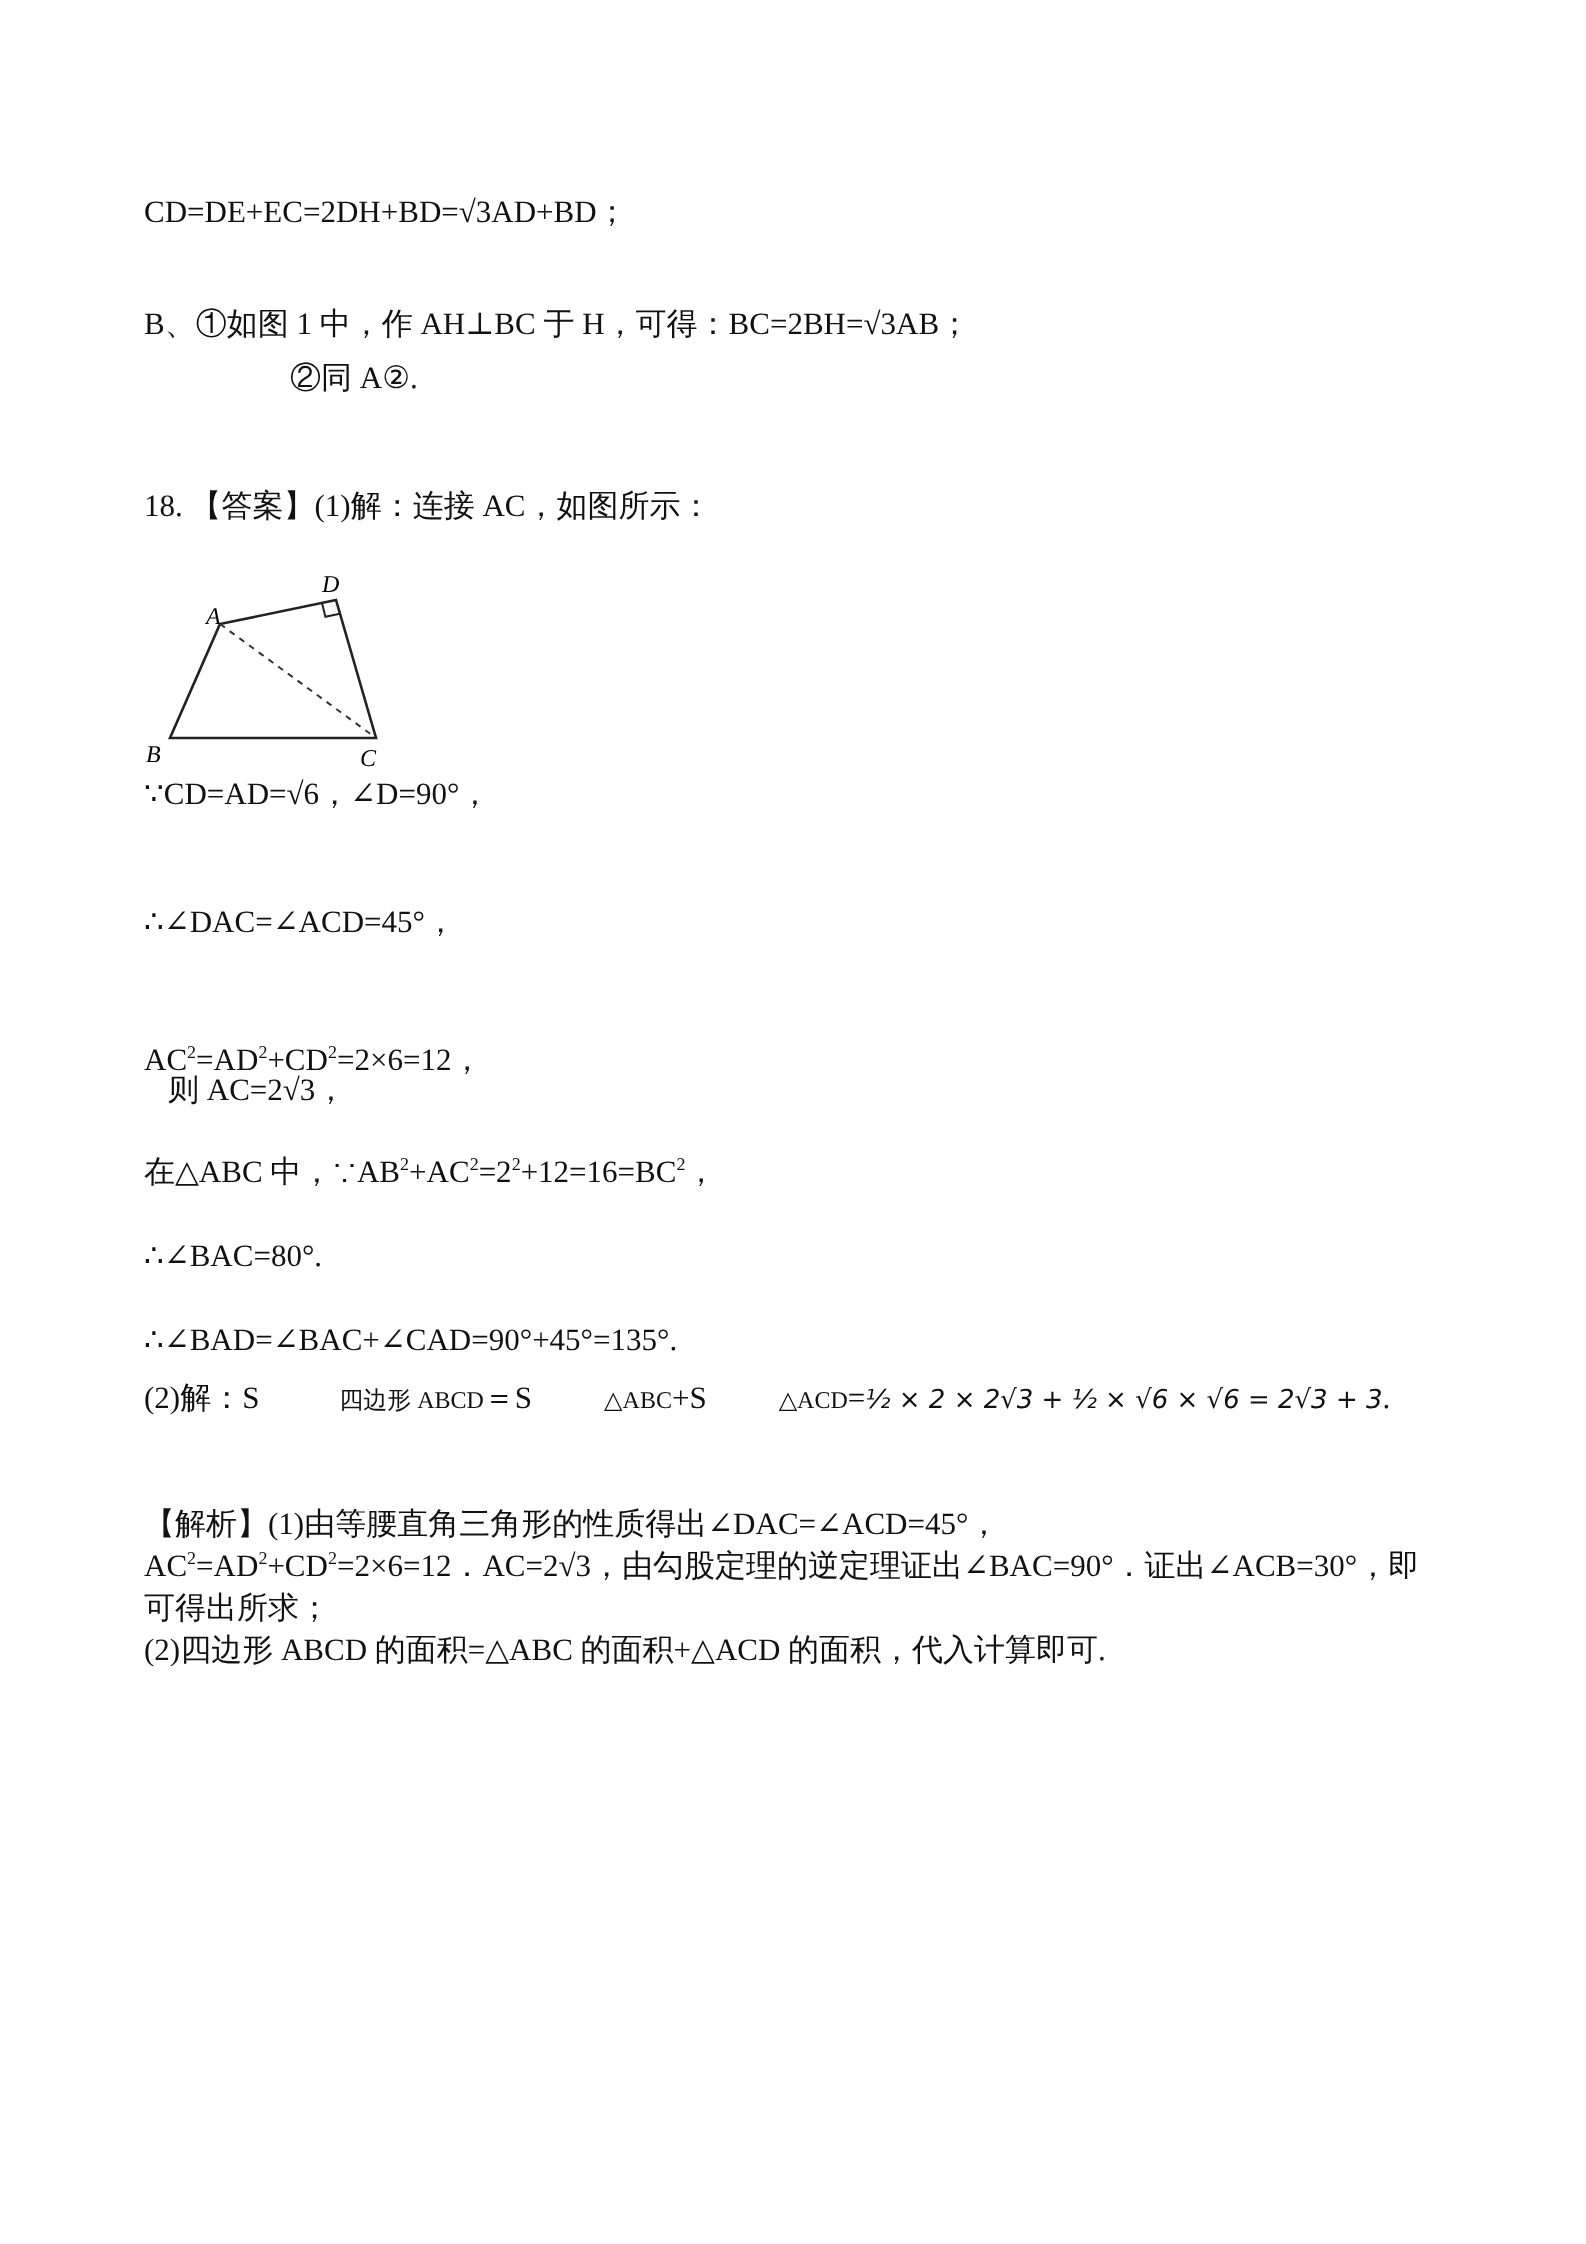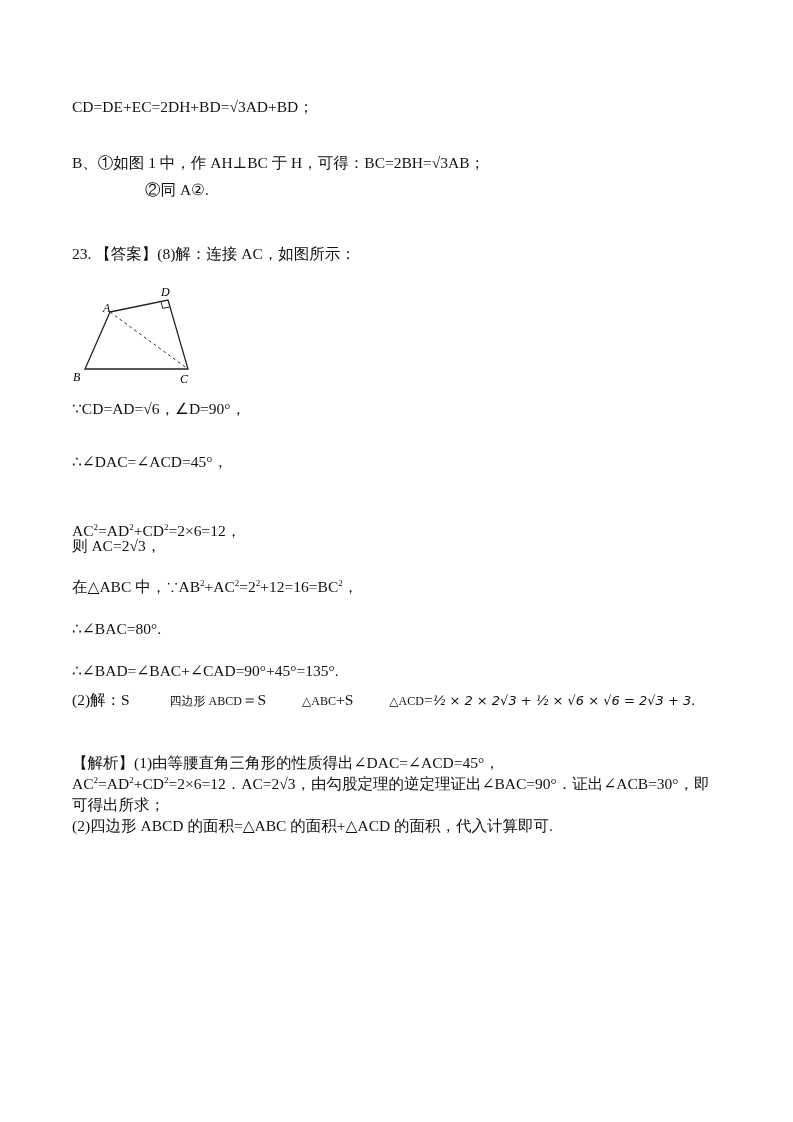--- a/index.html
+++ b/index.html
@@ -13,38 +13,38 @@
   .diagram { position:absolute; left:66px; top:280px; width:140px; height:110px; }
   .analysis { position:absolute; left:72px; top:722px; width:660px; font-size:15.5px; line-height:21px;margin-top:30px; }
 </style>
 </head>
 <body>
 
 <div class="line" style="top:97px;"><span>CD=DE+EC=2DH+BD=√3AD+BD；</span></div>
 <div class="line" style="top:153px;"><span>B、①如图 1 中，作 AH⊥BC 于 H，可得：BC=2BH=√3AB；</span></div>
 <div class="line ind" style="top:180px;margin-left:48px;"><span>②同 A②.</span></div>
 
-<div class="line" style="top:244px;"><span>23. 【答案】(8)解：连接 AC，如图所示：</span></div>
+<div class="line" style="top:244px;"><span>18. 【答案】(1)解：连接 AC，如图所示：</span></div>
 
 <div class="diagram">
   <svg width="140" height="110" viewBox="66 280 140 110">
     <polygon points="110,312 168,300 188,369 85,369" fill="none" stroke="#222" stroke-width="1.3"></polygon>
     <line x1="110" y1="312" x2="188" y2="369" stroke="#333" stroke-width="1" stroke-dasharray="3,3"></line>
     <polyline points="161,301.5 162.7,308.4 169.9,306.9" fill="none" stroke="#222" stroke-width="1"></polyline>
     <text x="103" y="312" font-family="Liberation Serif,serif" font-style="italic" font-size="12">A</text>
     <text x="161" y="296" font-family="Liberation Serif,serif" font-style="italic" font-size="12">D</text>
     <text x="73" y="381" font-family="Liberation Serif,serif" font-style="italic" font-size="12">B</text>
     <text x="180" y="383" font-family="Liberation Serif,serif" font-style="italic" font-size="12">C</text>
   </svg>
 </div>
 
-<div class="line" style="top:399px;font-family:Liberation Serif, serif;"><span>∵CD=AD=√6，∠D=90°，</span></div>
+<div class="line" style="top:388px;"><span>∵CD=AD=√6，∠D=90°，</span></div>
 <div class="line" style="top:452px;"><span>∴∠DAC=∠ACD=45°，</span></div>
 <div class="line" style="top:521px;text-align:center;"><span>AC</span><sup>2</sup><span>=AD</span><sup>2</sup><span>+CD</span><sup>2</sup><span>=2×6=12，</span></div>
-<div class="line" style="top:536px;"><span>则 AC=2√3，</span></div>
+<div class="line" style="top:536px;margin-left:12px;"><span>则 AC=2√3，</span></div>
 <div class="line" style="top:577px;"><span>在△ABC 中，∵AB</span><sup>2</sup><span>+AC</span><sup>2</sup><span>=2</span><sup>2</sup><span>+12=16=BC</span><sup>2</sup><span>，</span></div>
 <div class="line" style="top:619px;"><span>∴∠BAC=80°.</span></div>
 <div class="line" style="top:661px;"><span>∴∠BAD=∠BAC+∠CAD=90°+45°=135°.</span></div>
 <div class="line" style="top:690px;"><span>(2)解：S </span><span class="sub">四边形 ABCD</span><span>＝S</span><span class="sub">△ABC</span><span>+S</span><span class="sub">△ACD</span><span>=</span><span class="mathi">½ × 2 × 2√3 + ½ × √6 × √6 = 2√3 + 3</span><span>.</span></div>
 
 <div class="analysis">
   <div>【解析】(1)由等腰直角三角形的性质得出∠DAC=∠ACD=45°，</div>
   <div><span>AC</span><sup>2</sup><span>=AD</span><sup>2</sup><span>+CD</span><sup>2</sup><span>=2×6=12．AC=2√3，由勾股定理的逆定理证出∠BAC=90°．证出∠ACB=30°，即</span></div>
   <div>可得出所求；</div>
   <div>(2)四边形 ABCD 的面积=△ABC 的面积+△ACD 的面积，代入计算即可.</div>

